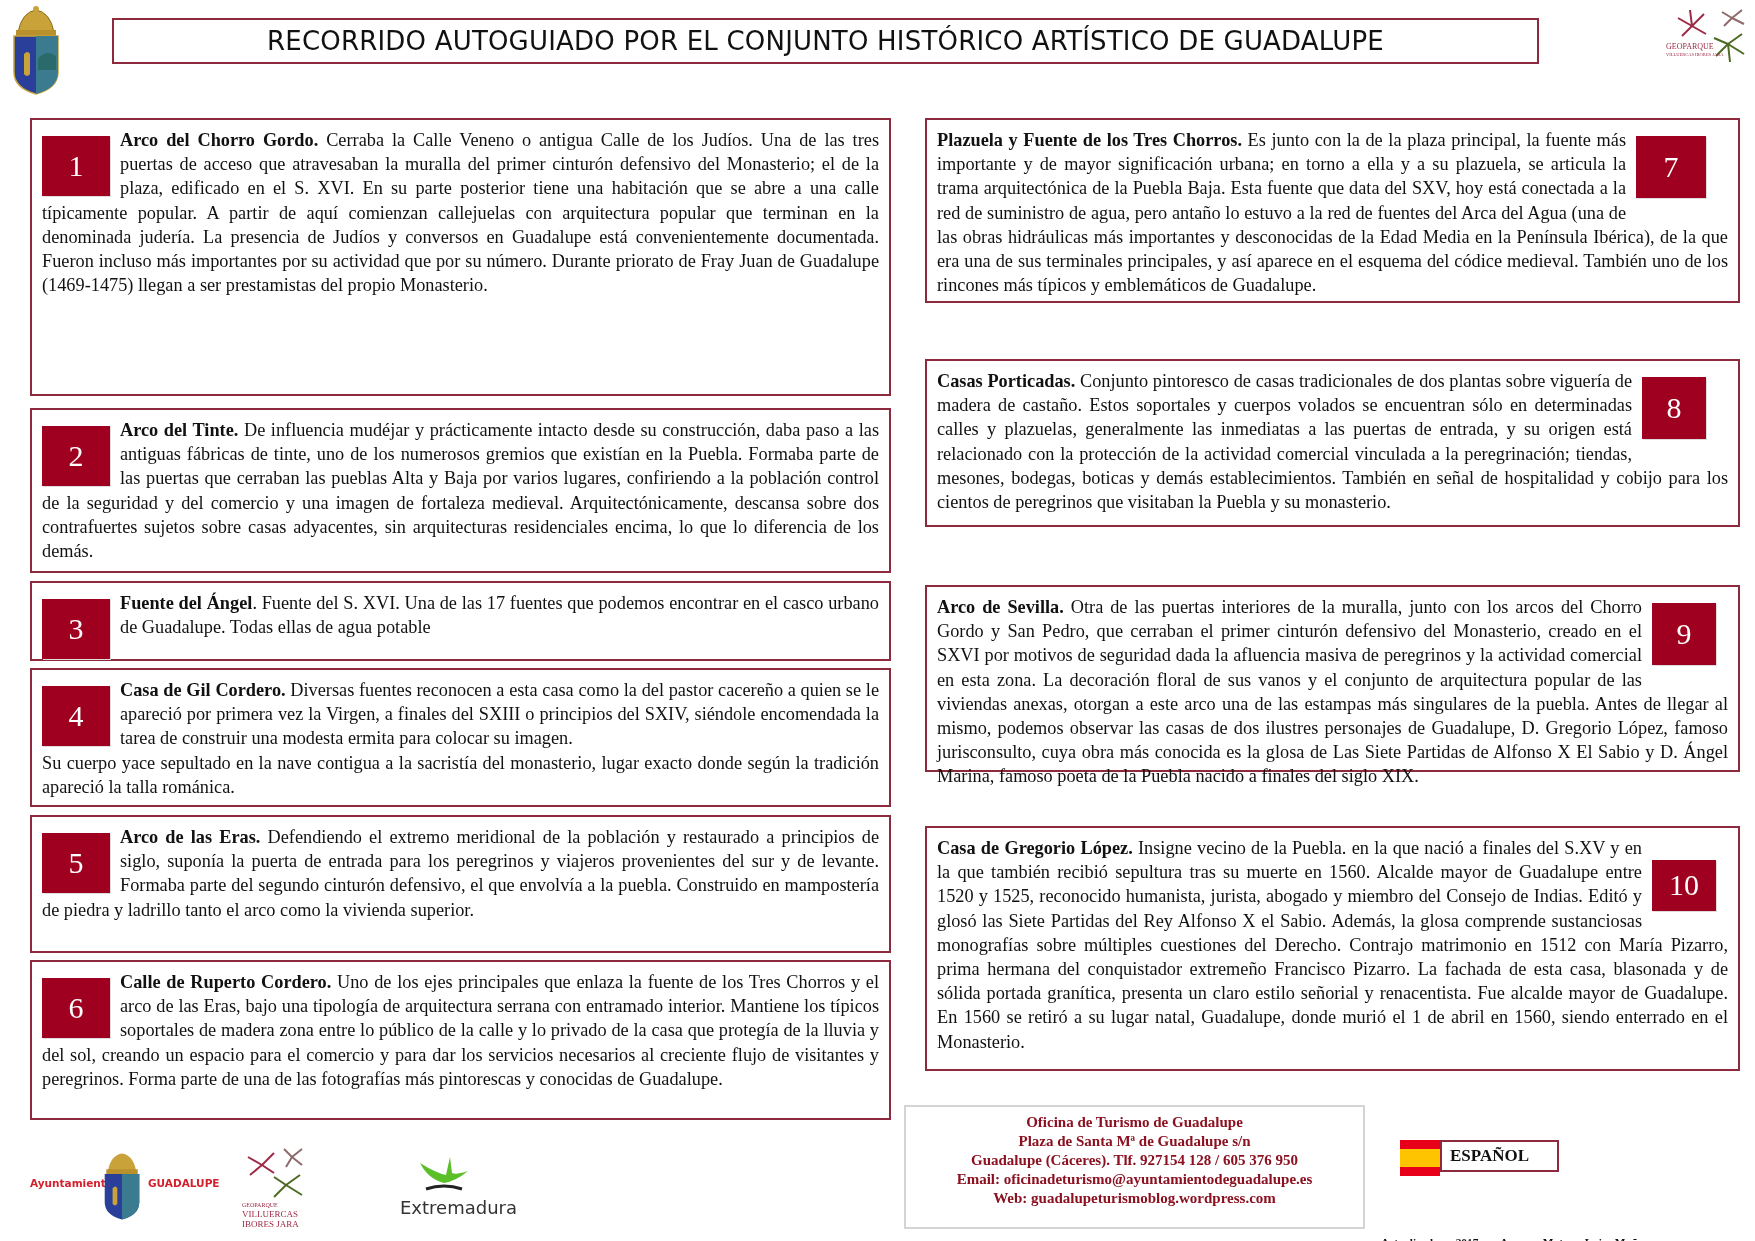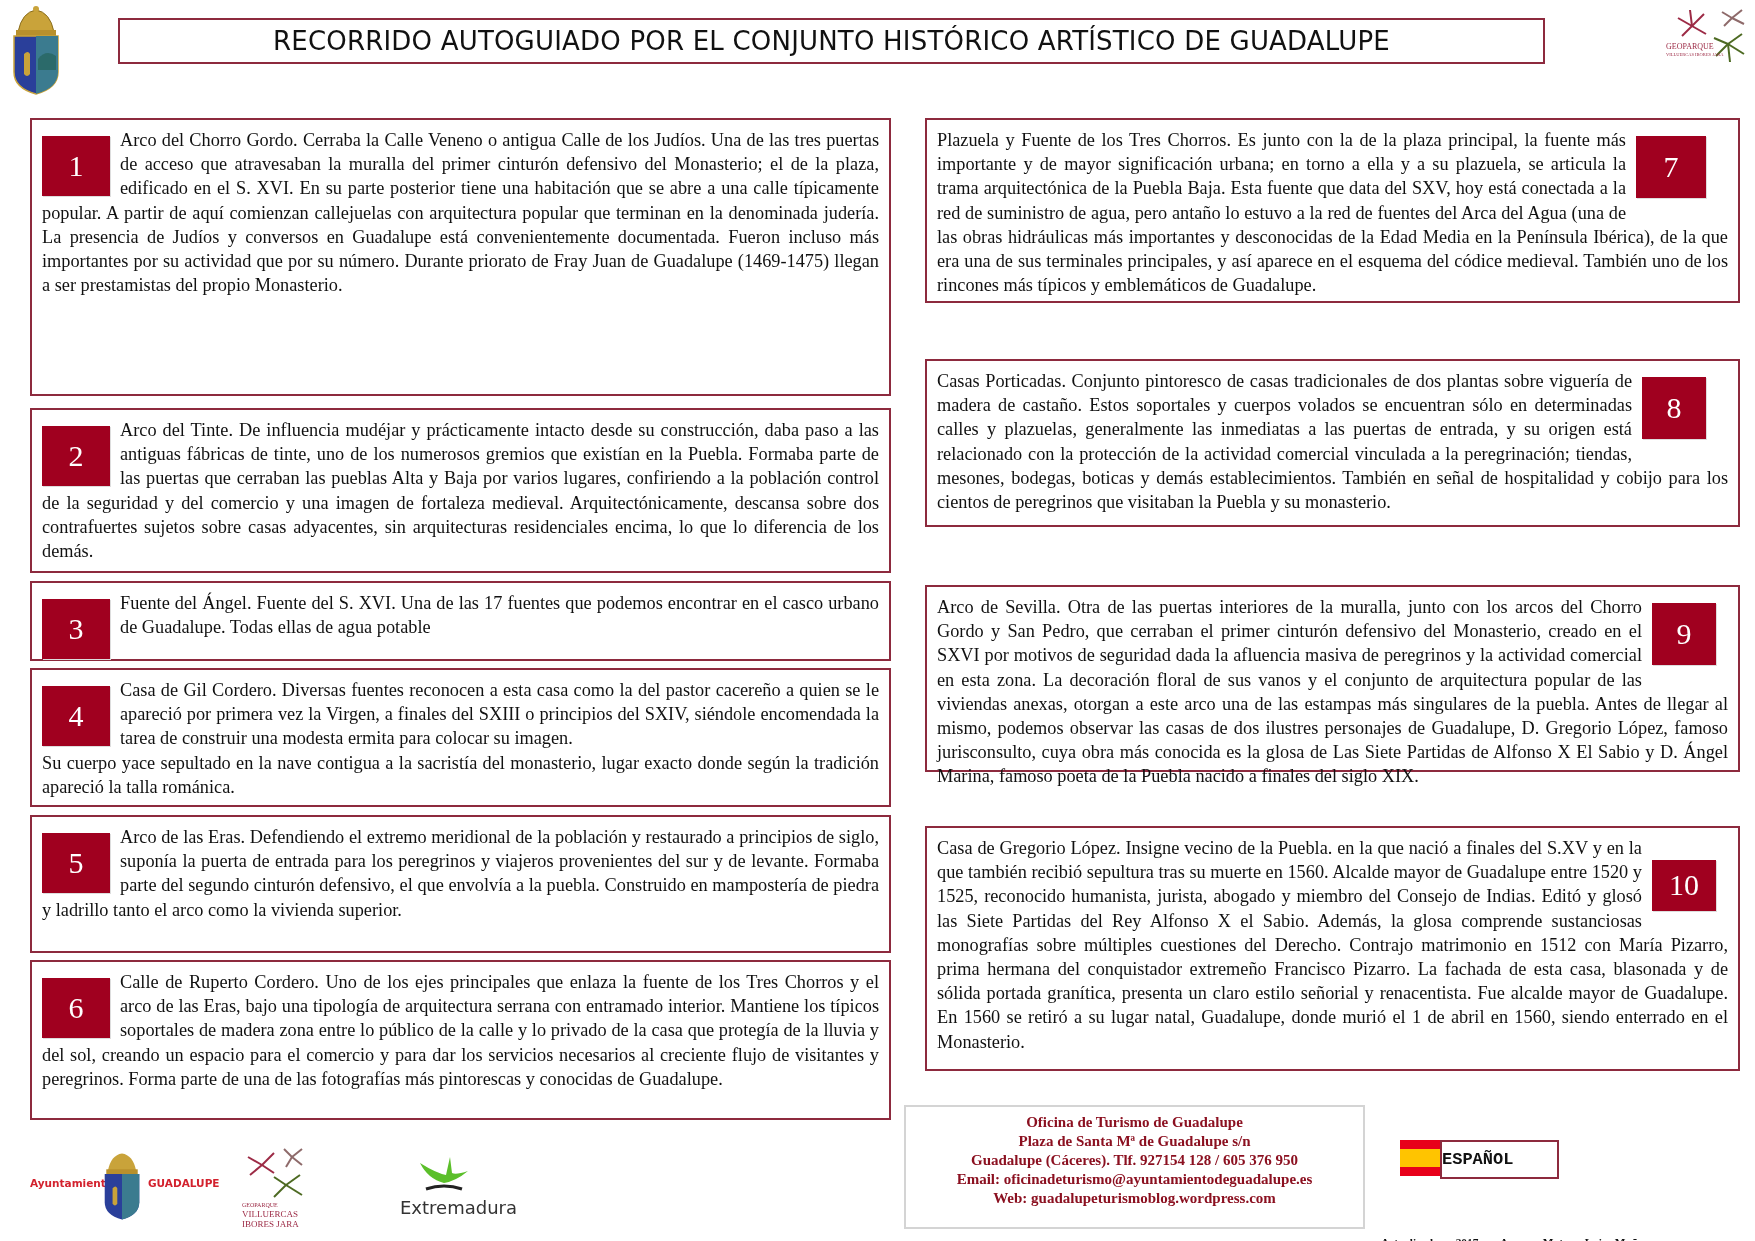--- a/index.html
+++ b/index.html
@@ -3,41 +3,41 @@
 <meta charset="utf-8">
 <style>
   * { box-sizing: border-box; margin: 0; padding: 0; }
   html, body { width: 1755px; height: 1241px; background: #ffffff; overflow: hidden; }
   body { position: relative; font-family: "Liberation Serif", "DejaVu Serif", serif; color: #111; }
 
   .logo-top-left { position: absolute; left: 8px; top: 4px; width: 56px; height: 92px; }
   .logo-top-right { position: absolute; left: 1652px; top: 4px; width: 100px; height: 62px; }
 
   .title-box {
-    position: absolute; left: 118px; top: 18px; width: 1427px; height: 46px;
+    position: absolute; left: 112px; top: 18px; width: 1427px; height: 46px;
     border: 2px solid #8d2a3e; display: flex; align-items: center; justify-content: center;
   }
   .title-box h1 {
     font-family: "DejaVu Sans", sans-serif; font-weight: normal; font-size: 26px;
     letter-spacing: 0.2px; color: #111;
   }
 
   .card {
     position: absolute; border: 2px solid #8d2a3e; background: #fff;
     padding: 8px 10px 6px 10px; font-size: 18.3px; line-height: 24.2px; text-align: justify;
   }
   .card .badge {
     width: 68px; height: 60px; background: #a0001f; color: #fff;
     display: flex; align-items: center; justify-content: center;
     font-size: 30px; font-family: "Liberation Serif", serif;
     box-shadow: 1px 1px 0 #ddd;
   }
   .card.left .badge { float: left; margin: 8px 10px 4px 0; }
   .card.right .badge { float: right; margin: 8px 0 4px 10px; }
-  .card .heading { font-weight: normal; }
+  .card .heading { font-weight: bold; }
 
   #c1 { left: 30px; top: 118px; width: 861px; height: 278px; }
   #c2 { left: 30px; top: 408px; width: 861px; height: 165px; }
   #c3 { left: 30px; top: 581px; width: 861px; height: 80px; }
   #c4 { left: 30px; top: 668px; width: 861px; height: 139px; }
   #c5 { left: 30px; top: 815px; width: 861px; height: 138px; }
   #c6 { left: 30px; top: 960px; width: 861px; height: 160px; }
 
   #c7 { left: 925px; top: 118px; width: 815px; height: 185px; }
   #c8 { left: 925px; top: 359px; width: 815px; height: 168px; }
@@ -56,22 +56,22 @@
     font-family: "Liberation Serif", serif;
   }
 
   .lang {
     position: absolute; left: 1400px; top: 1140px; height: 36px; display: flex;
   }
   .lang .flag { width: 40px; height: 36px; display: flex; flex-direction: column; }
   .lang .flag .r { background: #e8001a; height: 9px; }
   .lang .flag .y { background: #ffc400; height: 18px; }
   .lang .label {
-    width: 119px; height: 39px; border: 2px solid #8d2a3e; display: flex; align-items: center;
-    font-weight: bold; font-size: 17px; font-family: Liberation Mono, monospace;
+    width: 119px; height: 32px; border: 2px solid #8d2a3e; display: flex; align-items: center;
+    padding-left: 8px; font-weight: bold; font-size: 17px; font-family: Liberation Serif, serif;
   }
   .credits {
     position: absolute; left: 1381px; top: 1236px; font-size: 11.3px; line-height: 12px;
     font-weight: bold; font-family: "Liberation Serif", serif;
   }
 
   .logo-ayto { position: absolute; left: 30px; top: 1147px; width: 170px; height: 76px; }
   .logo-ayto .word { position: absolute; top: 30px; font-family: "DejaVu Sans", sans-serif; font-weight: bold; color: #d3222e; font-size: 10.5px; }
   .logo-geo { position: absolute; left: 240px; top: 1145px; width: 80px; height: 85px; }
   .logo-ext { position: absolute; left: 400px; top: 1155px; width: 90px; height: 65px; }

